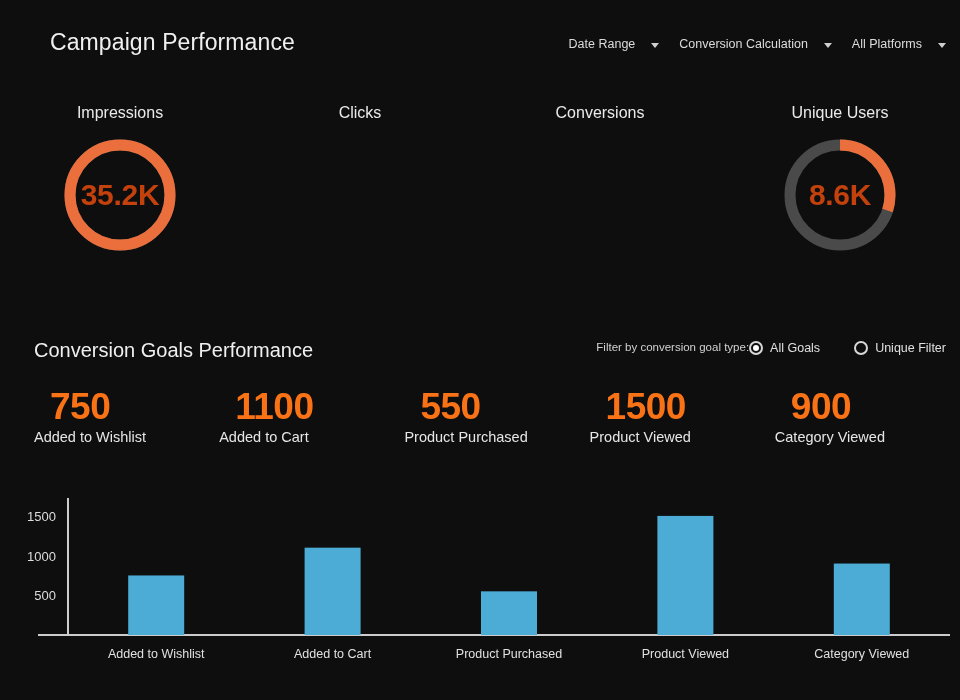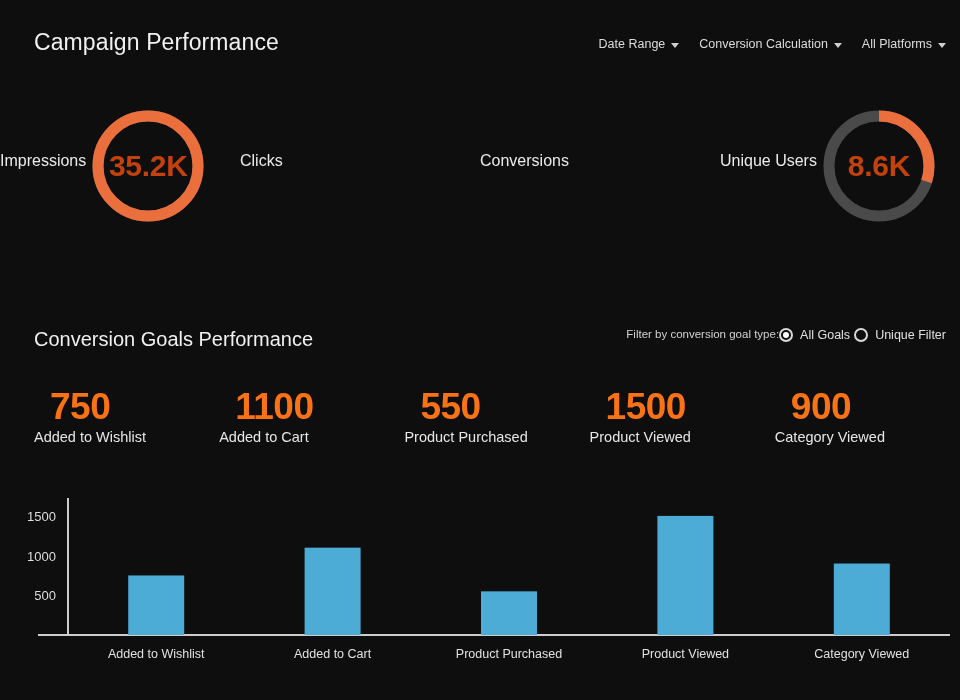--- a/index.html
+++ b/index.html
@@ -20,38 +20,38 @@
   .page { position: relative; width: 960px; height: 700px; }
 
   
   .header {
     position: absolute;
     top: 0; left: 0;
     width: 960px; height: 84px;
     display: flex;
     align-items: center;
     justify-content: space-between;
-    padding: 0 14px 0 34px;
+    padding: 0 14px 0 50px;
   }
   .page-title {
     font-size: 23px;
     font-weight: 400;
     color: #f0f0f0;
     letter-spacing: 0.1px;
   }
   .header-controls {
     display: flex;
     align-items: center;
     gap: 20px;
     padding-top: 4px;
   }
   .dropdown {
     display: flex;
     align-items: center;
-    gap: 6px;
+    gap: 16px;
     font-size: 12.5px;
     color: #dcdcdc;
     cursor: pointer;
     white-space: nowrap;
   }
   .caret {
     display: inline-block;
     width: 0; height: 0;
     border-left: 4px solid transparent;
     border-right: 4px solid transparent;
@@ -63,21 +63,21 @@
   
   .gauges {
     position: absolute;
     top: 104px; left: 0;
     width: 960px;
     display: flex;
   }
   .gauge {
     width: 240px;
     display: flex;
-    flex-direction: row;
+    flex-direction: column;
     align-items: center;
   }
   .gauge-label {
     font-size: 16px;
     font-weight: 400;
     color: #eaeaea;
     margin-bottom: 11px;
   }
   .gauge-ring { position: relative; width: 124px; height: 124px; }
   .gauge-ring svg { display: block; width: 124px; height: 124px; }
@@ -95,40 +95,40 @@
   }
 
   
   .goals-header {
     position: absolute;
     top: 300px; left: 0;
     width: 960px;
     height: 62px;
     padding: 0 14px 0 34px;
     display: flex;
-    align-items: center;
+    align-items: flex-end;
     justify-content: space-between;
   }
   .section-title {
     font-size: 20px;
     font-weight: 400;
     color: #f0f0f0;
     padding-top: 16px;
   }
   .filter-block {
     padding-top: 15px;
     display: flex;
     align-items: flex-start;
   }
   .filter-caption {
     font-size: 11.5px;
     color: #d2d2d2;
     margin-bottom: 9px;
   }
-  .radio-row { display: flex; align-items: center; gap: 4px; }
+  .radio-row { display: flex; align-items: center; gap: 34px; }
   .radio-item {
     display: flex;
     align-items: center;
     gap: 7px;
     font-size: 12.5px;
     color: #e0e0e0;
     cursor: pointer;
   }
   .radio-mark {
     width: 14px; height: 14px;

